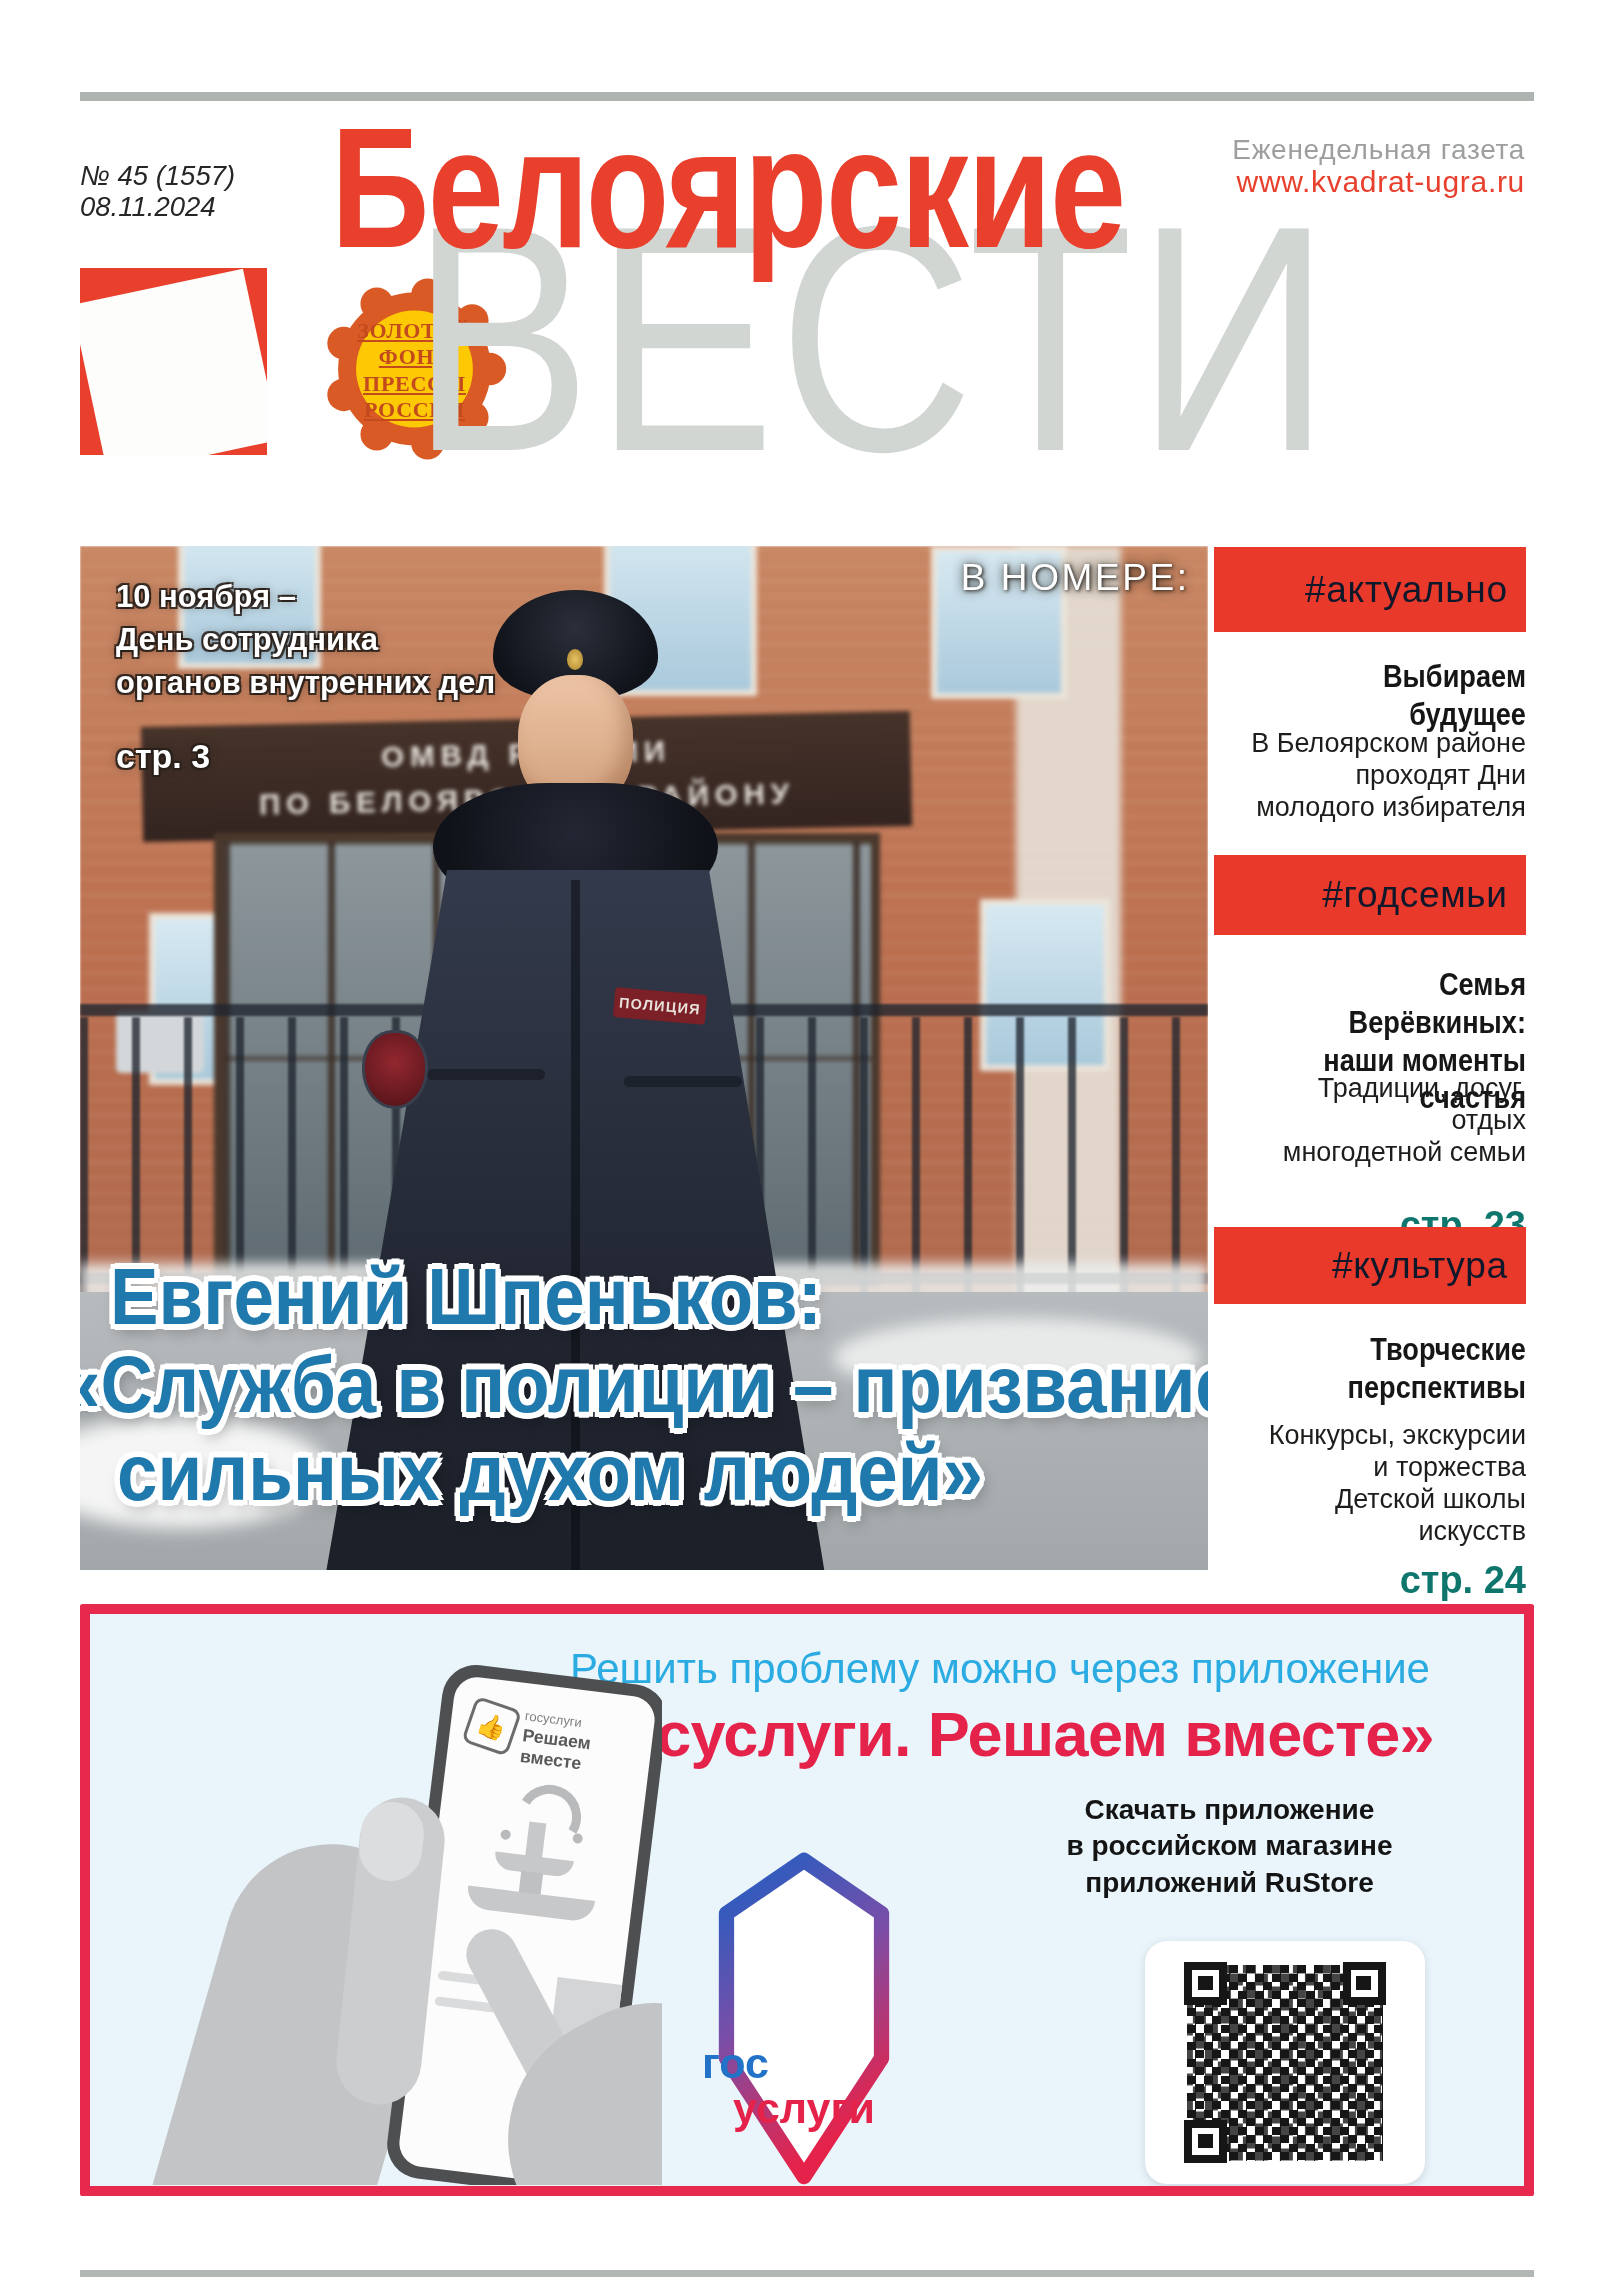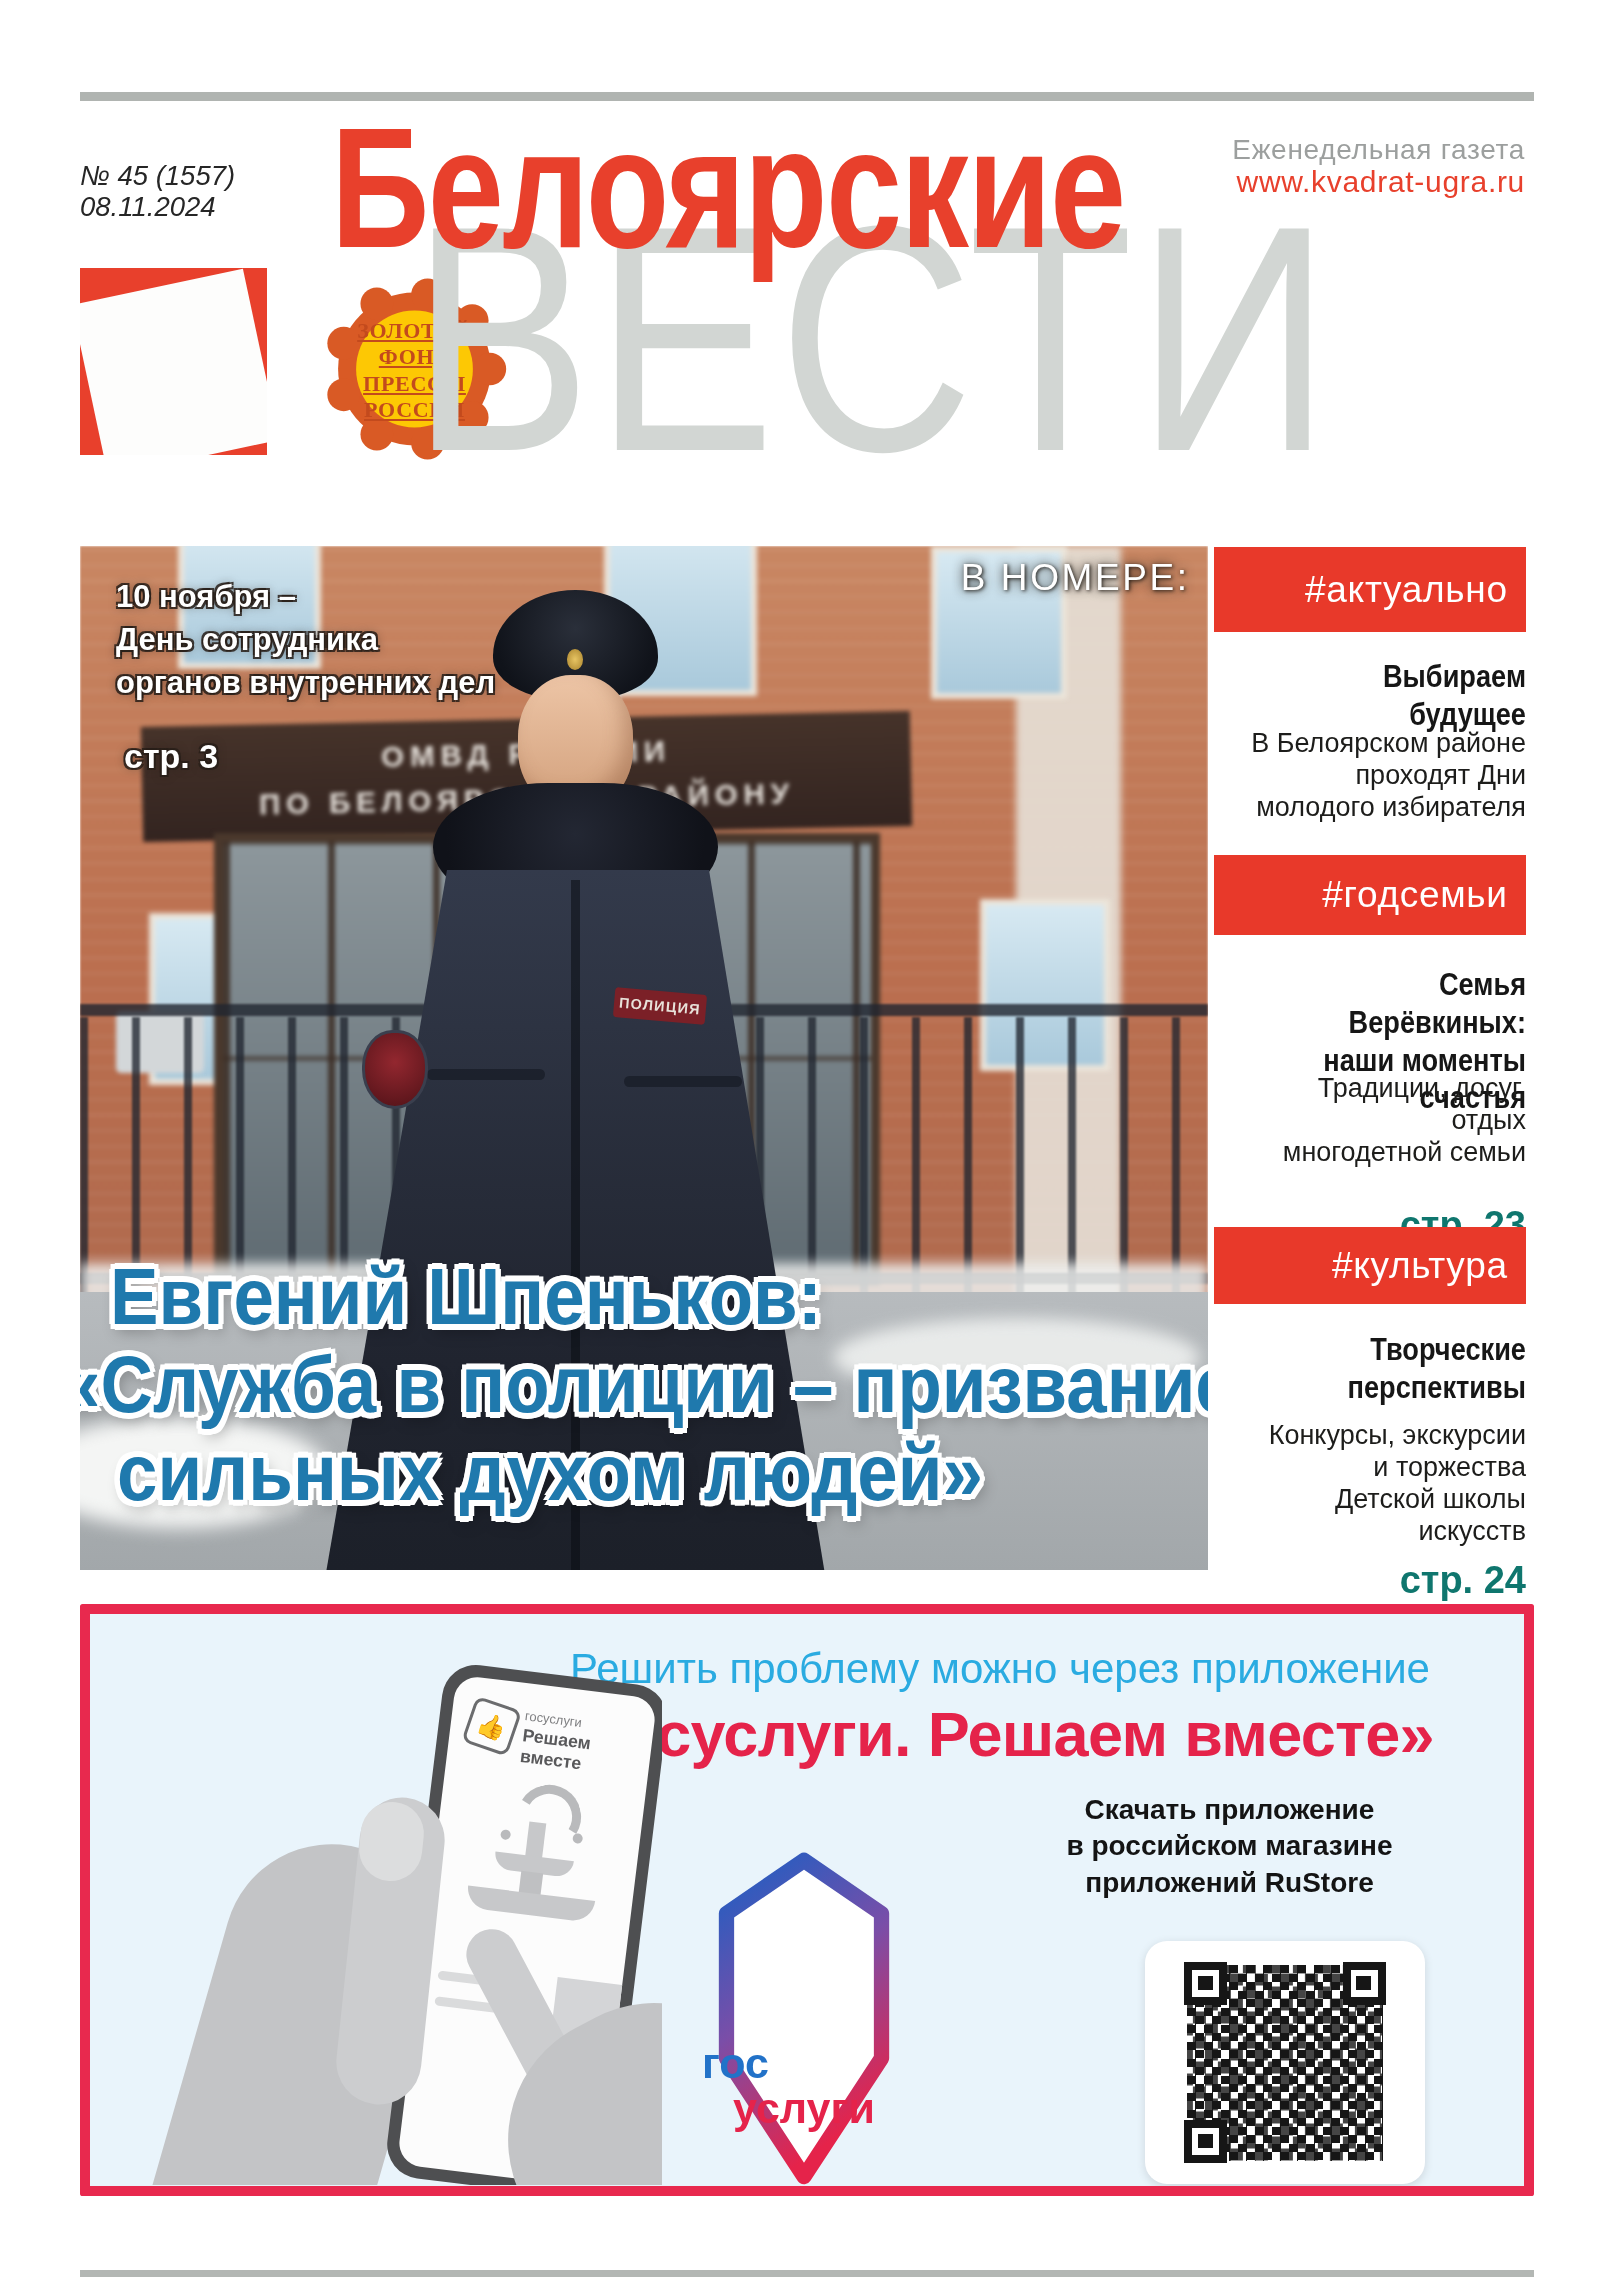--- a/index.html
+++ b/index.html
@@ -82,36 +82,36 @@
   .pocket{background:rgba(12,15,22,.45);height:10.5px;border-radius:5.2px;}
   .pk1{left:111px;top:497px;width:118px;}
   .pk2{left:308px;top:504px;width:118px;}
 
   
   .topic{left:36px;top:30px;font-size:31px;font-weight:bold;color:#fff;line-height:1.38;
         text-shadow:-2px -2px 0 rgba(40,30,25,.85),2px -2px 0 rgba(40,30,25,.85),
                     -2px 2px 0 rgba(40,30,25,.85),2px 2px 0 rgba(40,30,25,.85),0 0 9.2px rgba(40,30,25,.6);}
   .topic-page{left:36px;top:191px;font-size:34px;font-weight:bold;color:#fff;
         text-shadow:-2px -2px 0 rgba(40,30,25,.85),2px -2px 0 rgba(40,30,25,.85),
-                    -2px 2px 0 rgba(40,30,25,.85),2px 2px 0 rgba(40,30,25,.85),0 0 9.2px rgba(40,30,25,.6);margin-left:8px;}
+                    -2px 2px 0 rgba(40,30,25,.85),2px 2px 0 rgba(40,30,25,.85),0 0 9.2px rgba(40,30,25,.6);}
   .in-issue{right:18.3px;top:10.5px;font-size:37px;font-weight:400;color:#fff;letter-spacing:2.6px;
         text-shadow:0 0 10.5px rgba(30,25,20,.9),1.3px 1.3px 3.9px rgba(30,25,20,.9);}
   .headline{left:0;top:711px;width:100%;}
   .hl{display:inline-block;font-size:79px;font-weight:bold;color:#1f79ad;line-height:1;
       transform:scaleX(.92);transform-origin:0 50%;white-space:nowrap;
       text-shadow:-4.6px -4.6px 0 #fff,4.6px -4.6px 0 #fff,-4.6px 4.6px 0 #fff,4.6px 4.6px 0 #fff,
                   -5.9px 0 0 #fff,5.9px 0 0 #fff,0 -5.9px 0 #fff,0 5.9px 0 #fff,3.9px 6.5px 15.7px rgba(0,0,0,.35);}
   .hl1{margin-left:30px;}
   .hl2{margin-left:-19.6px;margin-top:9.2px;}
   .hl3{margin-left:37px;margin-top:9.2px;}
   .headline div{line-height:1.11;}
 
   
   .sidebar{left:1214px;top:0;width:312px;height:1604px;}
-  .tagbar{left:0;width:312px;background:#e8392a;color:#ffffff;display:flex;align-items:center;justify-content:flex-end;
+  .tagbar{left:0;width:312px;background:#e8392a;color:#0f172a;display:flex;align-items:center;justify-content:flex-end;
           padding-right:18.3px;box-sizing:border-box;font-size:37px;letter-spacing:0.7px;}
   .sb-title{left:0;width:312px;text-align:right;font-weight:bold;font-size:32px;line-height:1.18;color:#161616;
           transform:scaleX(.85);transform-origin:100% 0;}
   .sb-desc{left:0;width:312px;text-align:right;font-size:27px;line-height:1.18;color:#1d1d1b;}
   .sb-page{left:0;width:312px;text-align:right;font-weight:bold;font-size:38px;color:#0f766e;}
 
   
   .gov{left:80px;top:1604px;width:1454px;height:592px;box-sizing:border-box;
        border:10.5px solid #e8294e;background:#e9f4fb;border-radius:2.6px;overflow:hidden;}
   .gv-line1{left:419px;top:31px;width:982px;text-align:center;font-size:42px;color:#2aabe1;}

